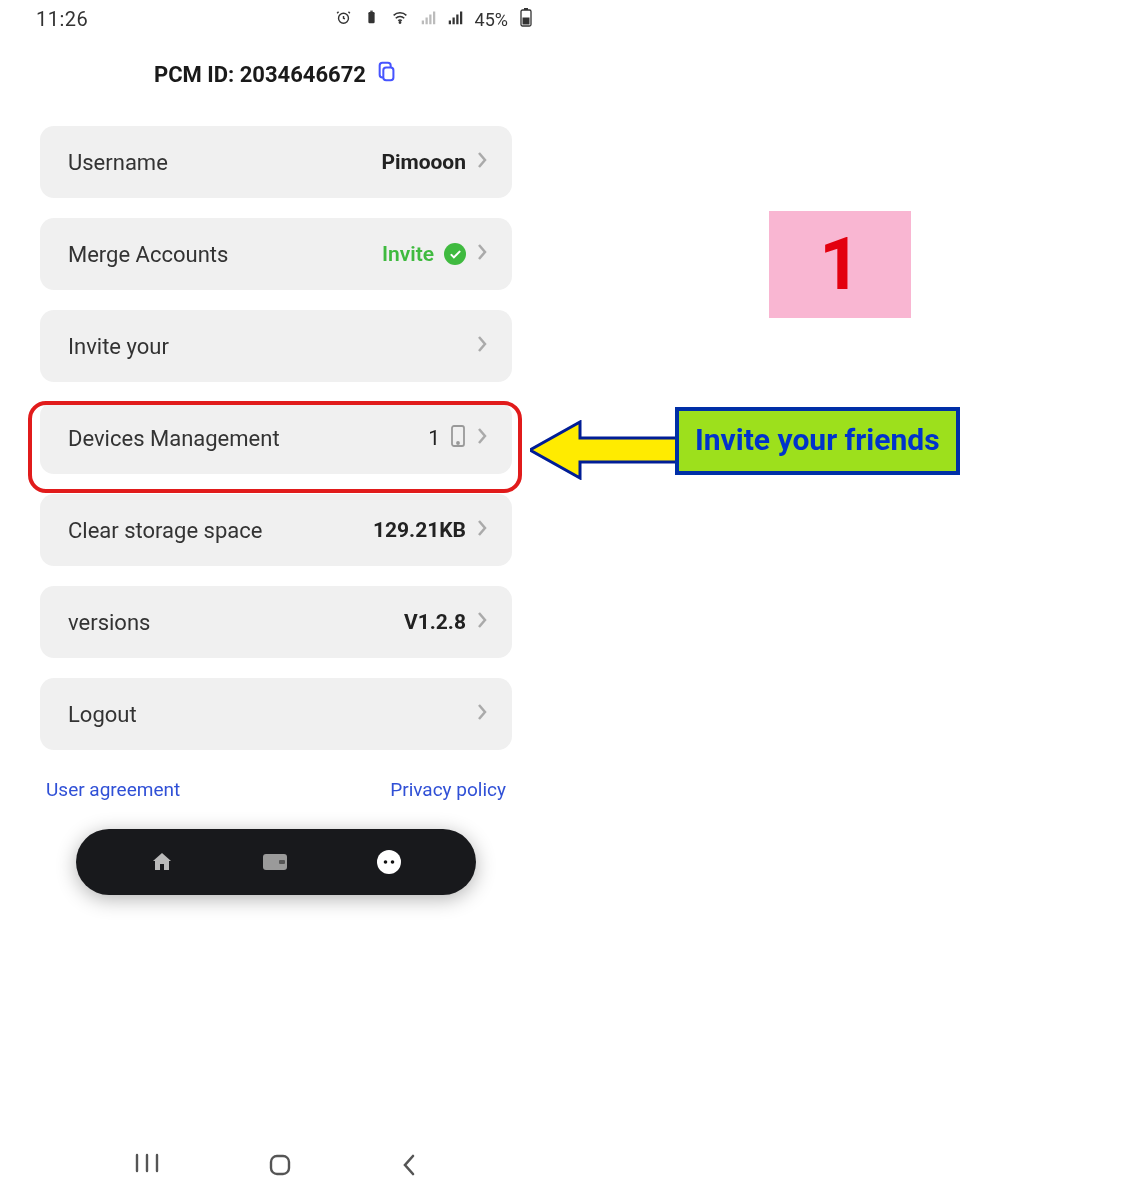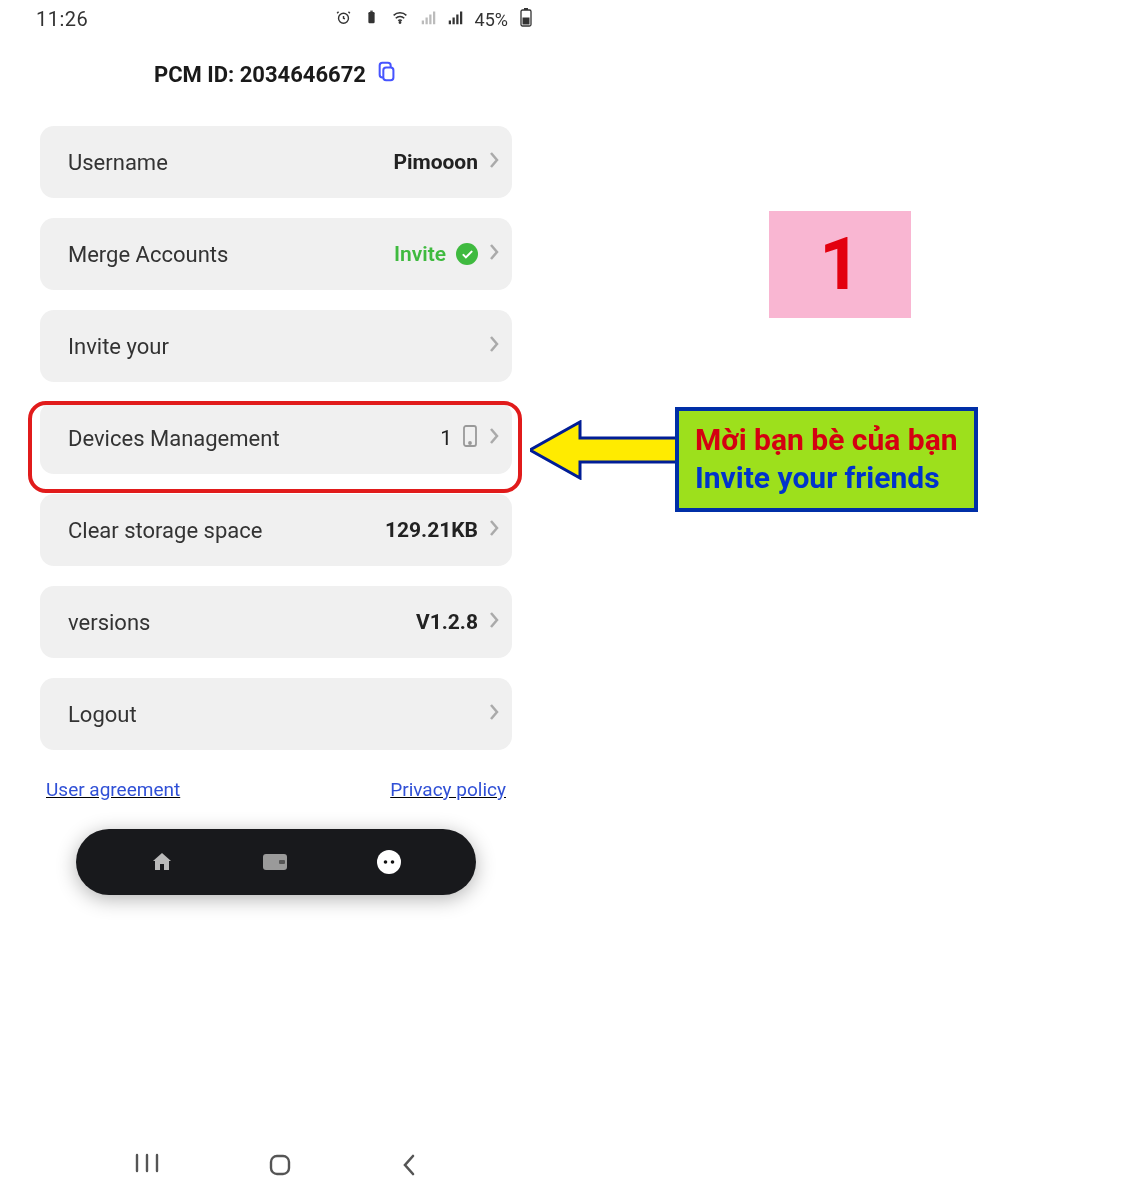--- a/index.html
+++ b/index.html
@@ -53,21 +53,21 @@
       gap: 20px;
       padding: 20px 40px 0 40px;
     }
     .menu-item {
       background: #f0f0f0;
       border-radius: 14px;
       height: 72px;
       display: flex;
       align-items: center;
       justify-content: space-between;
-      padding: 0 12px 0 28px;
+      padding: 0 24px 0 28px;
       cursor: pointer;
     }
     .menu-label {
       font-size: 22px;
       color: #333;
       font-weight: 400;
     }
     .menu-right {
       display: flex;
       align-items: center;
@@ -89,21 +89,20 @@
       position: absolute;
       border: 4px solid #e11b1b;
       border-radius: 18px;
       pointer-events: none;
     }
     .footer-links {
       display: flex;
       justify-content: space-between;
       padding: 28px 46px 0 46px;
       font-size: 19px;
-      text-decoration: underline;
     }
     .footer-links a { color: #3050d6; text-decoration: none; }
     .bottom-nav {
       margin: 28px auto 0 auto;
       width: 400px;
       height: 66px;
       background: #18191c;
       border-radius: 60px;
       display: flex;
       align-items: center;
@@ -376,15 +375,14 @@
   <span>1</span>
 </div>
 
 <div class="arrow">
 <svg width="150" height="60" viewBox="0 0 150 60">
   <polygon points="0,30 50,2 50,18 148,18 148,42 50,42 50,58" fill="#ffeb00" stroke="#001d96" stroke-width="3"></polygon>
 </svg>
 </div>
 
 <div class="callout">
-  <div class="callout-line1">Mời bạn bè của bạn</div>
   <div class="callout-line2">Invite your friends</div>
 </div>
 
 </body></html>

